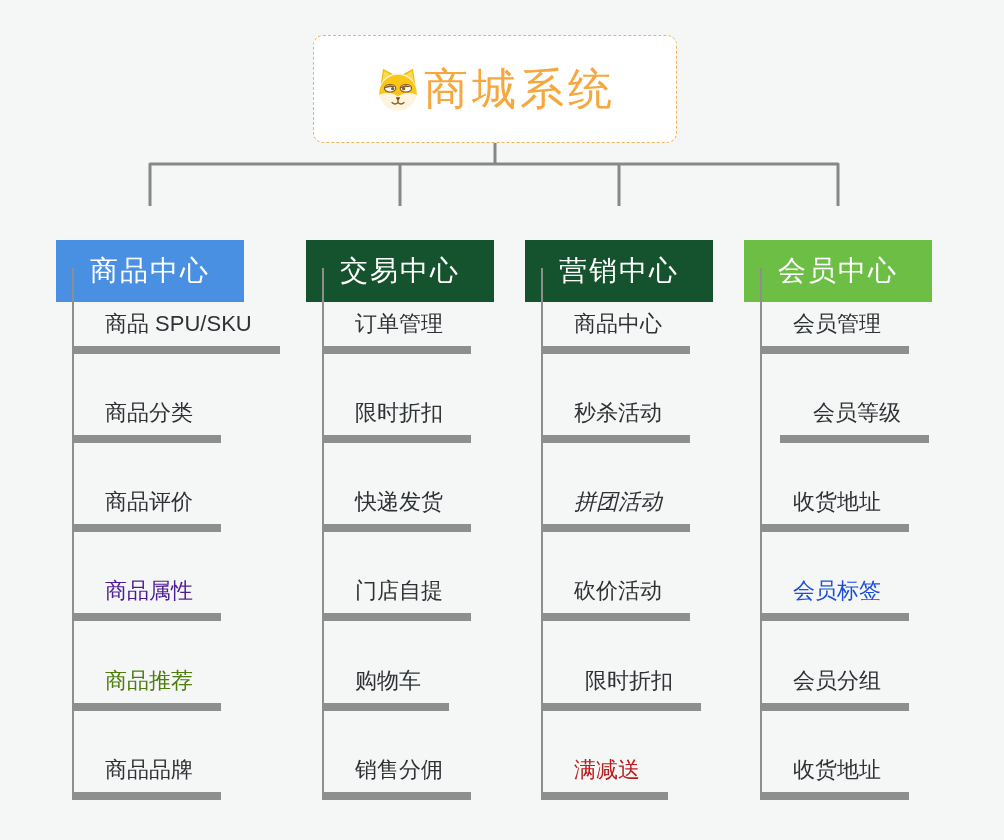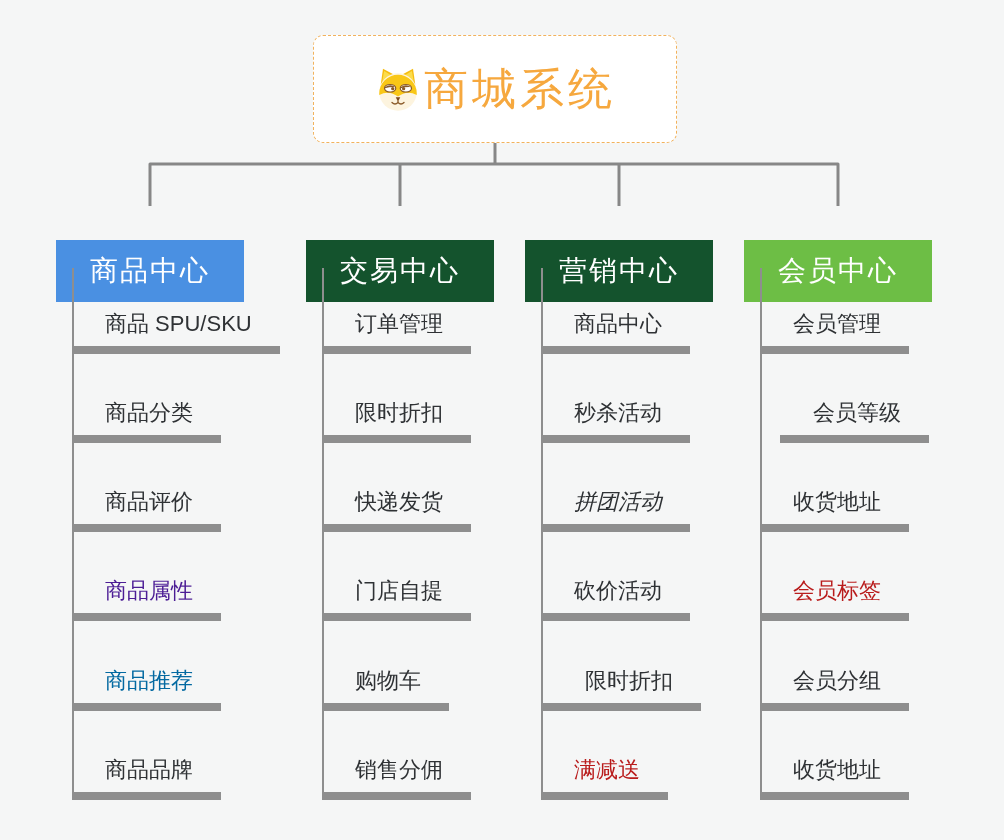--- a/index.html
+++ b/index.html
@@ -92,21 +92,21 @@
   </div>
 
   <div class="leaf" style="left: 72px; top: 484px; border-bottom-color: rgb(142, 142, 142); color: rgb(47, 50, 53);">
     <span>商品评价</span>
   </div>
 
   <div class="leaf" style="left: 72px; top: 573px; border-bottom-color: rgb(142, 142, 142); color: #4c1d95;">
     <span>商品属性</span>
   </div>
 
-  <div class="leaf" style="left: 72px; top: 663px; border-bottom-color: rgb(142, 142, 142); color: #0369a1;">
+  <div class="leaf" style="left: 72px; top: 663px; border-bottom-color: rgb(142, 142, 142); color: #4d7c0f;">
     <span>商品推荐</span>
   </div>
 
   <div class="leaf" style="left: 72px; top: 752px; border-bottom-color: rgb(142, 142, 142); color: rgb(47, 50, 53);">
     <span>商品品牌</span>
   </div>
 </div>
 
   <div class="branch">
     <div class="branch-header" style="left: 306px; top: 206px; background: #14532d;">
@@ -181,21 +181,21 @@
   </div>
 
   <div class="leaf" style="left: 780px; top: 395px; border-bottom-color: rgb(142, 142, 142); color: rgb(47, 50, 53);">
     <span>会员等级</span>
   </div>
 
   <div class="leaf" style="left: 760px; top: 484px; border-bottom-color: rgb(142, 142, 142); color: rgb(47, 50, 53);">
     <span>收货地址</span>
   </div>
 
-  <div class="leaf" style="left: 760px; top: 573px; border-bottom-color: rgb(142, 142, 142); color: #b91c1c;">
+  <div class="leaf" style="left: 760px; top: 573px; border-bottom-color: rgb(142, 142, 142); color: #1d4ed8;">
     <span>会员标签</span>
   </div>
 
   <div class="leaf" style="left: 760px; top: 663px; border-bottom-color: rgb(142, 142, 142); color: rgb(47, 50, 53);">
     <span>会员分组</span>
   </div>
 
   <div class="leaf" style="left: 760px; top: 752px; border-bottom-color: rgb(142, 142, 142); color: rgb(47, 50, 53);">
     <span>收货地址</span>
   </div>

